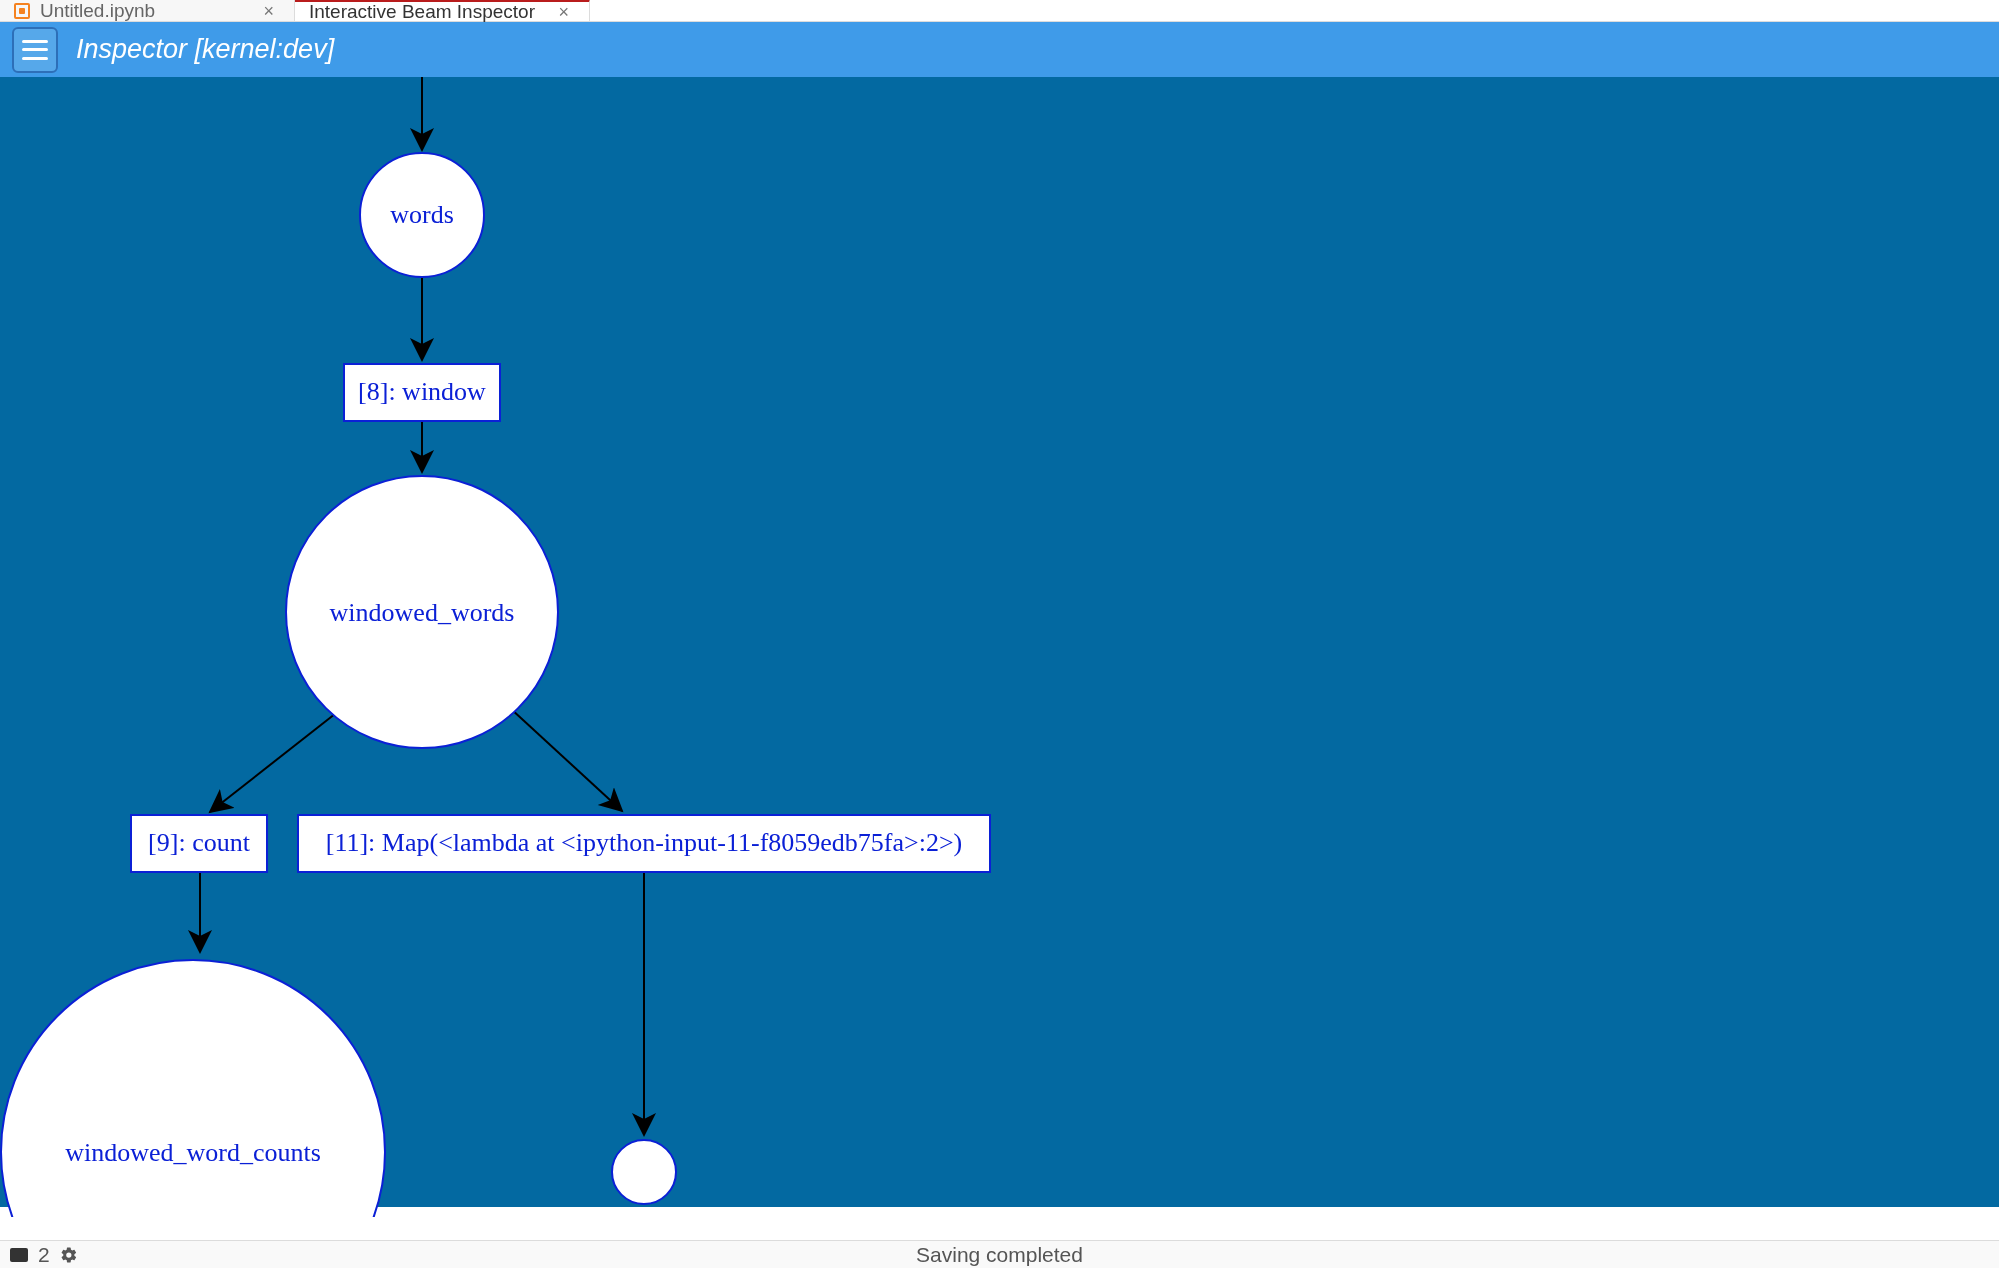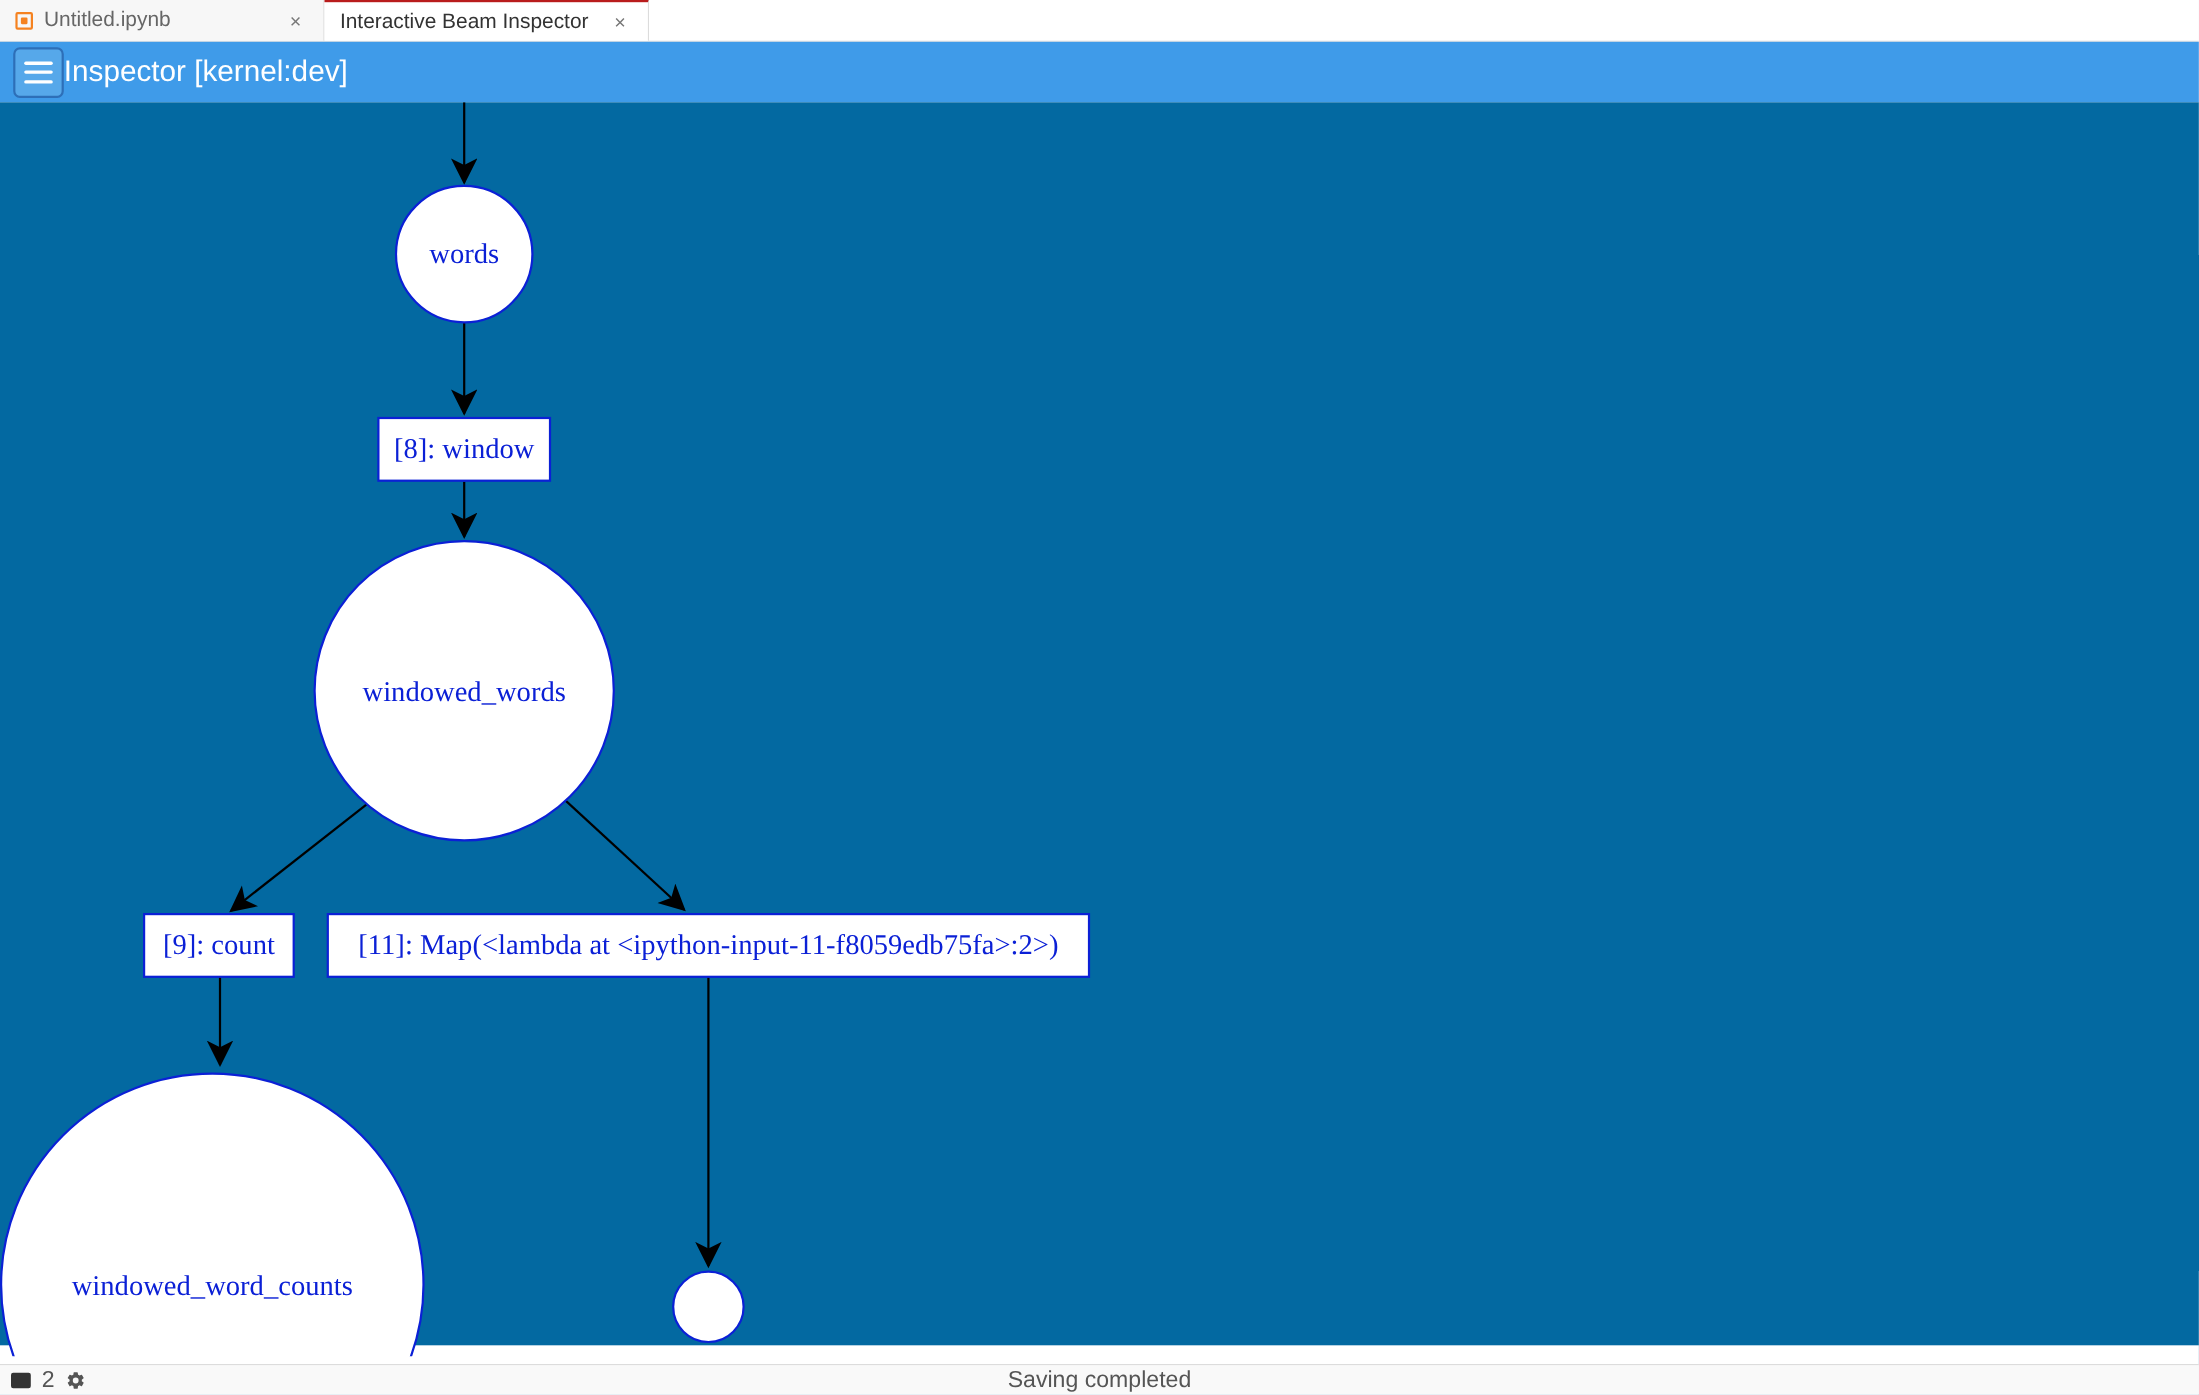--- a/index.html
+++ b/index.html
@@ -17,21 +17,21 @@
       position: relative;
     }
 
     .scale-wrap {
       transform-origin: top left;
     }
 
     
     .tab-bar {
       display: flex;
-      height: 38px;
+      height: 22px;
       background: #ffffff;
       border-bottom: 1px solid #dcdcdc;
     }
 
     .tab {
       display: flex;
       align-items: center;
       padding: 0 18px 0 14px;
       border-right: 1px solid #dcdcdc;
       background: #f5f5f5;
@@ -94,20 +94,22 @@
       padding: 2px;
     }
 
     
     .inspector-bar {
       height: 55px;
       background: #3f9be9;
       display: flex;
       align-items: center;
       padding: 0 12px;
+      gap: 18px;
+      font-style: italic;
     }
 
     .hamburger-btn {
       width: 46px;
       height: 46px;
       background: #56a8ea;
       border: 2px solid #2d6fb8;
       border-radius: 6px;
       display: flex;
       align-items: center;

